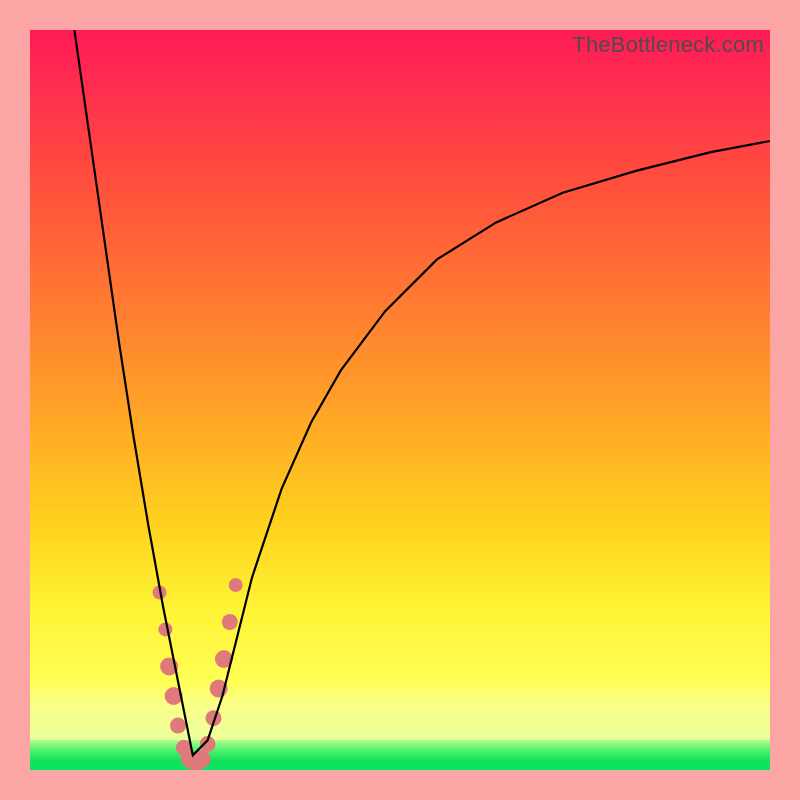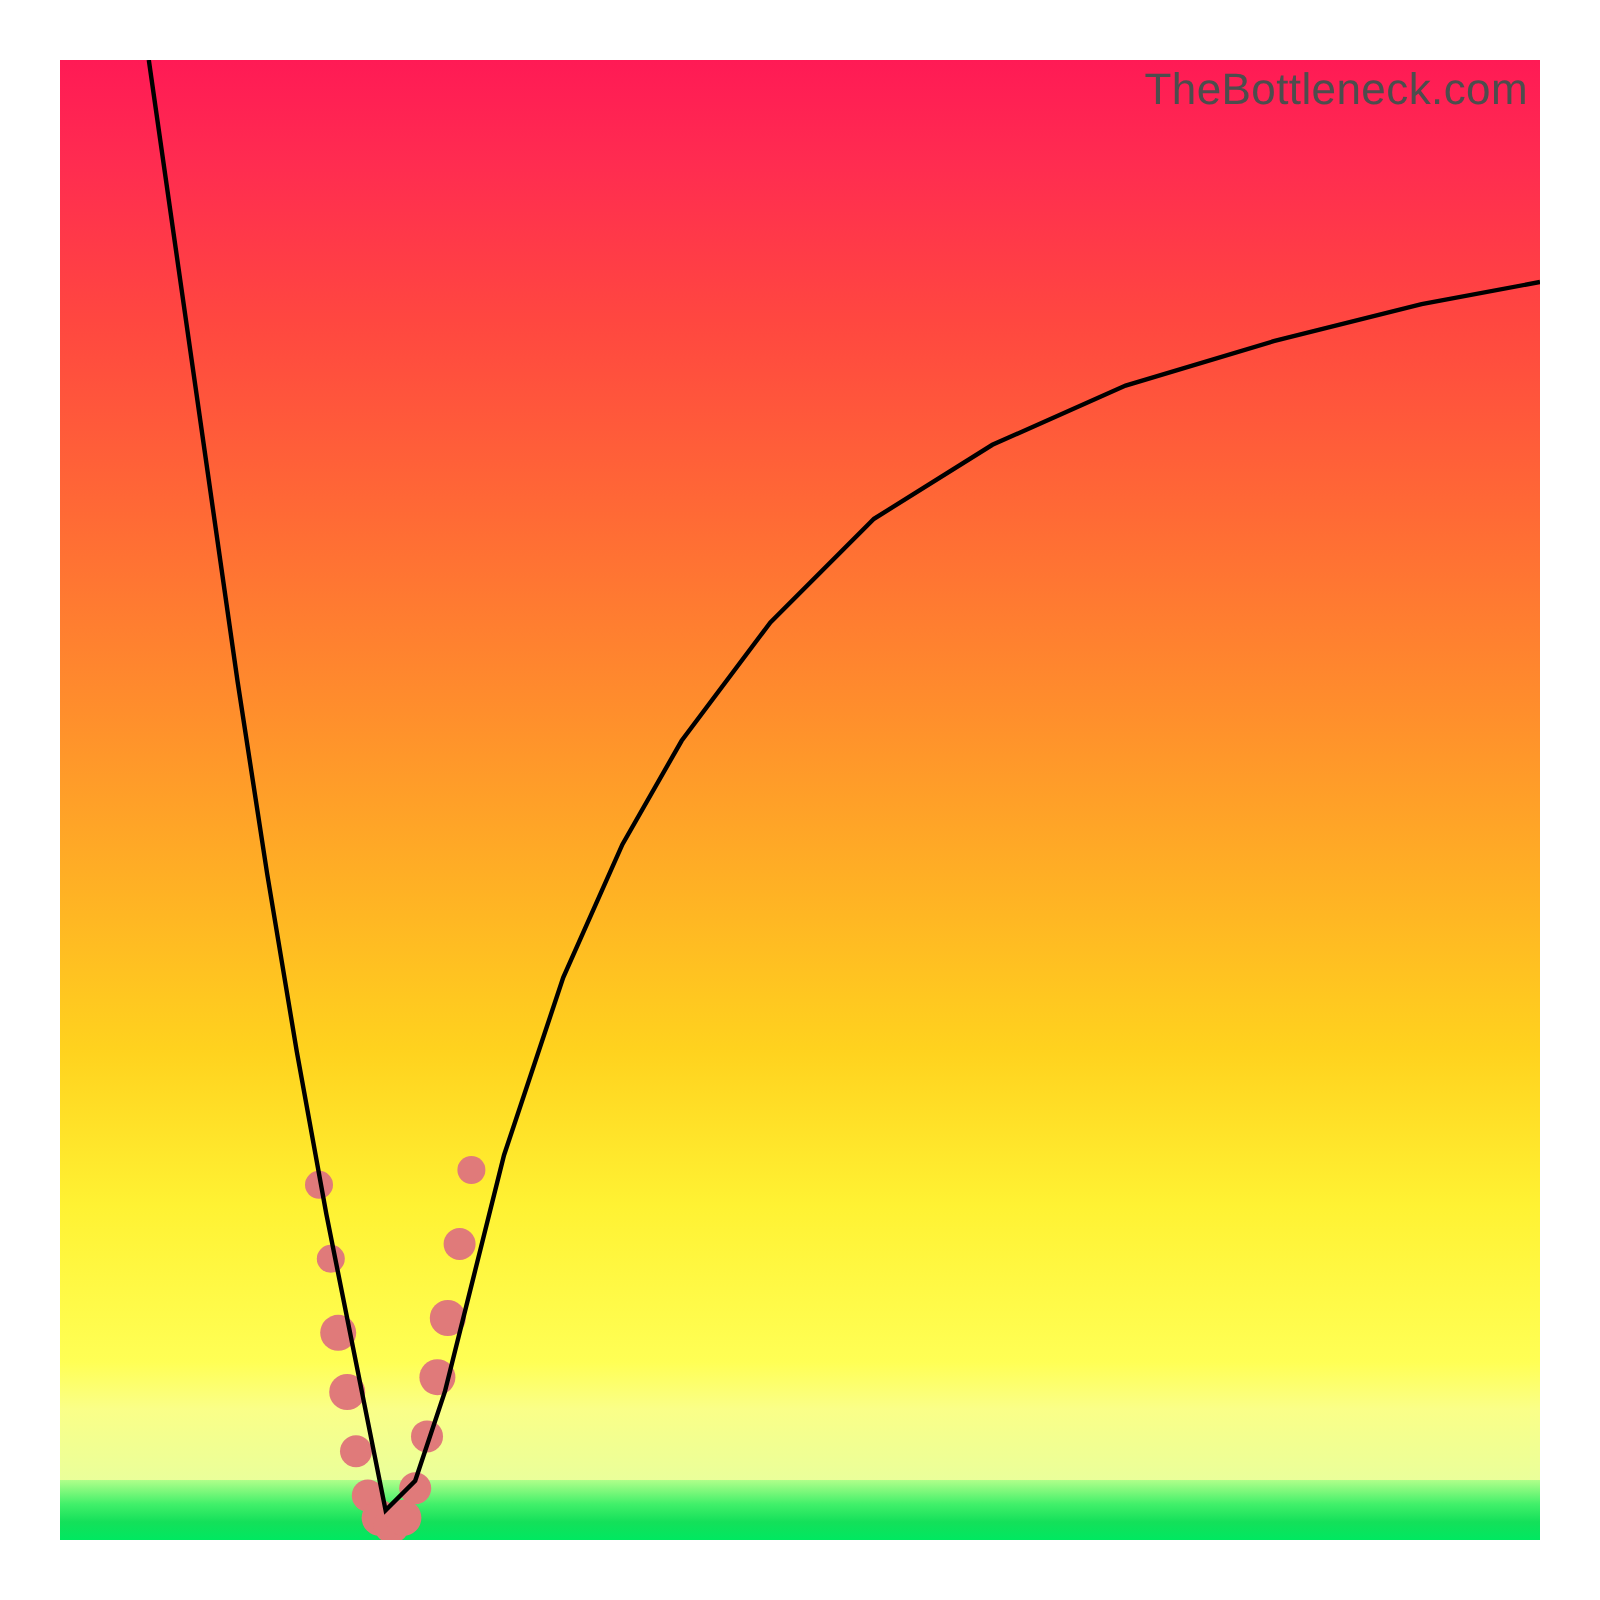--- a/index.html
+++ b/index.html
@@ -8,21 +8,21 @@
     width: 800px;
     height: 800px;
     overflow: hidden;
     background: #000;
     font-family: Arial, Helvetica, sans-serif;
   }
   .frame {
     position: absolute;
     left: 0; top: 0;
     width: 800px; height: 800px;
-    background: #ffffff;
+    background: #fca5a5;
   }
   .plot-area {
     position: absolute;
     left: 30px;
     top: 30px;
     width: 740px;
     height: 740px;
     overflow: hidden;
   }
   .bg-gradient {

